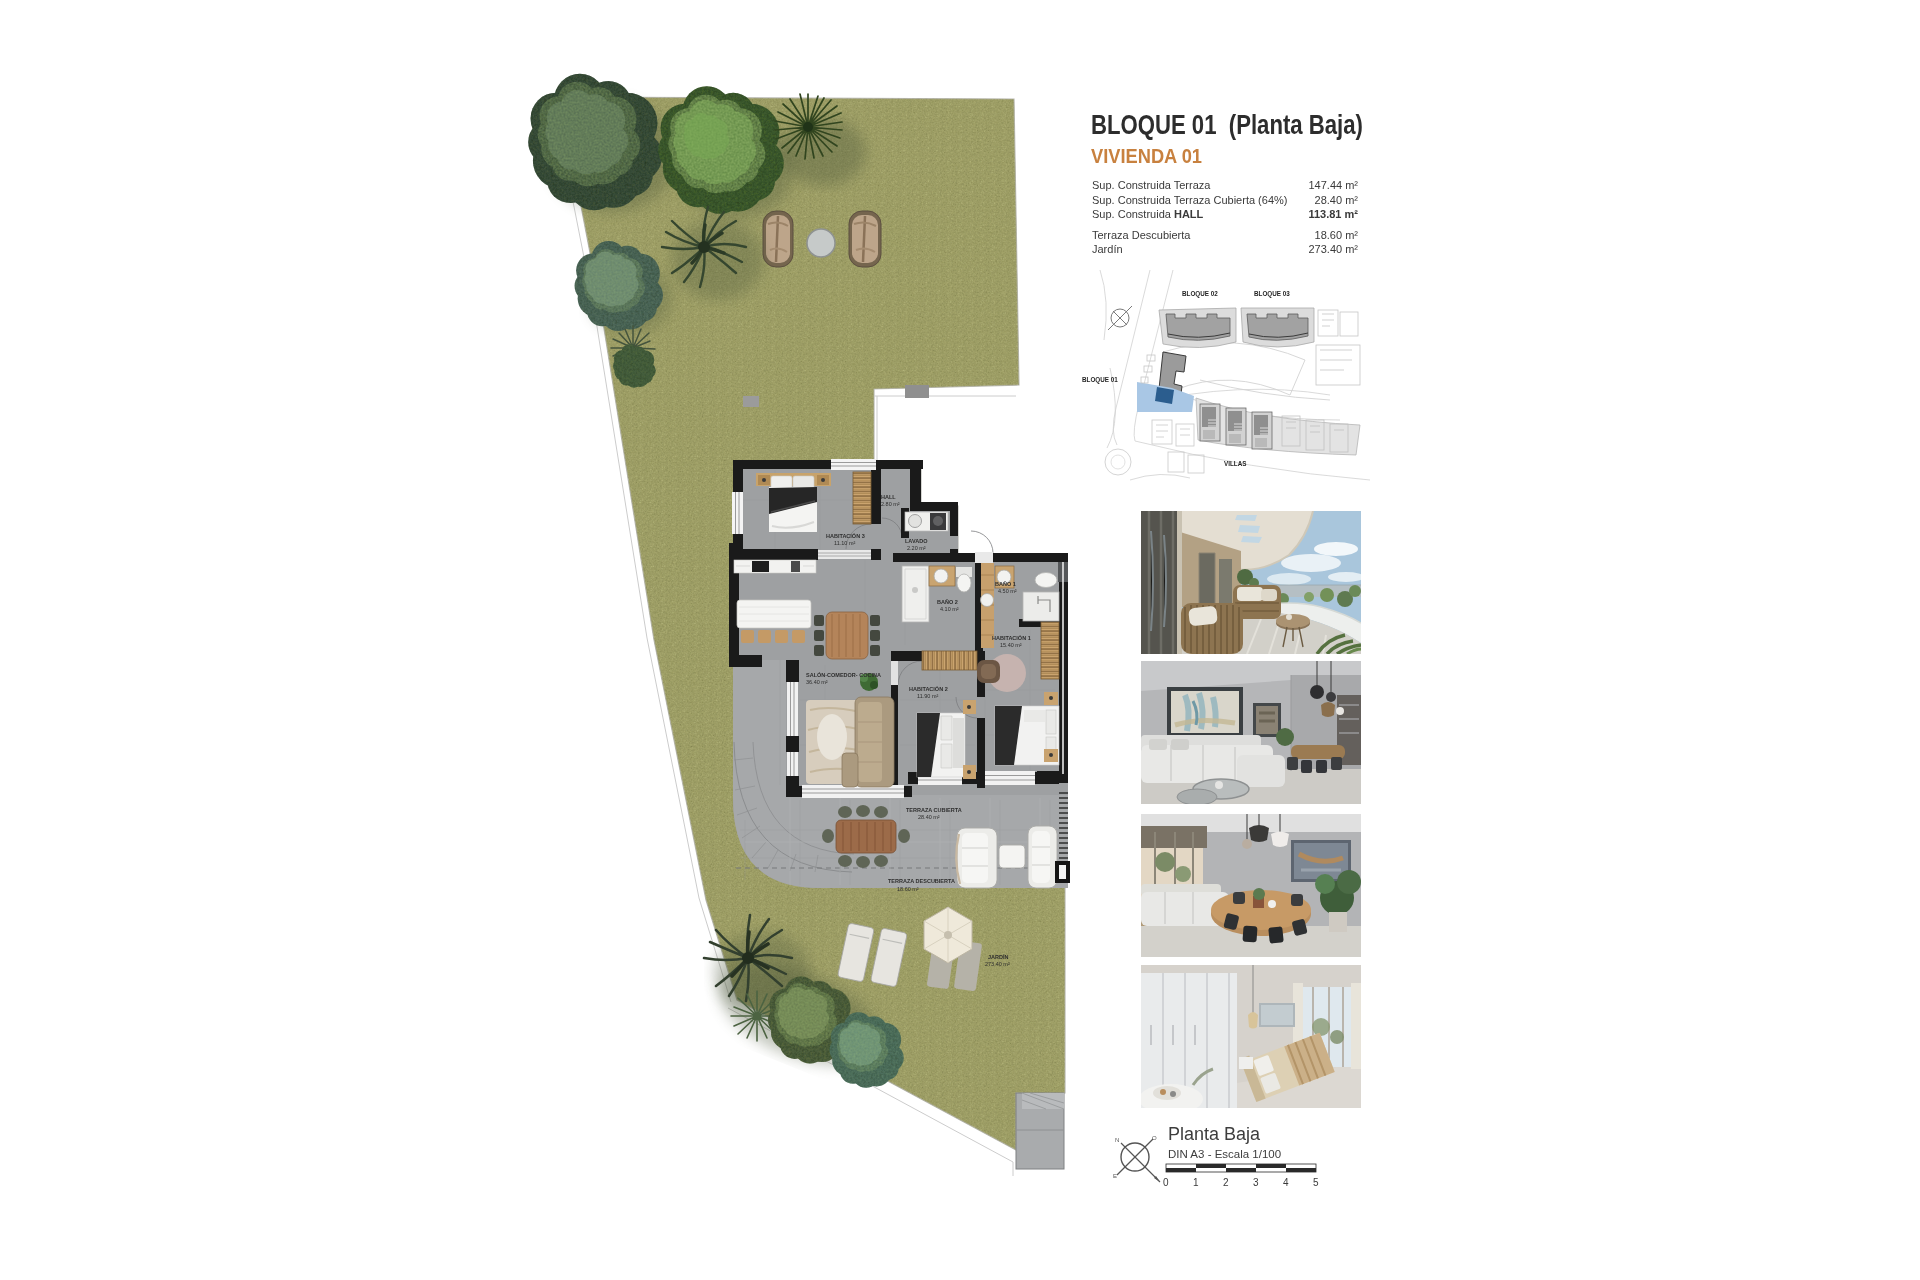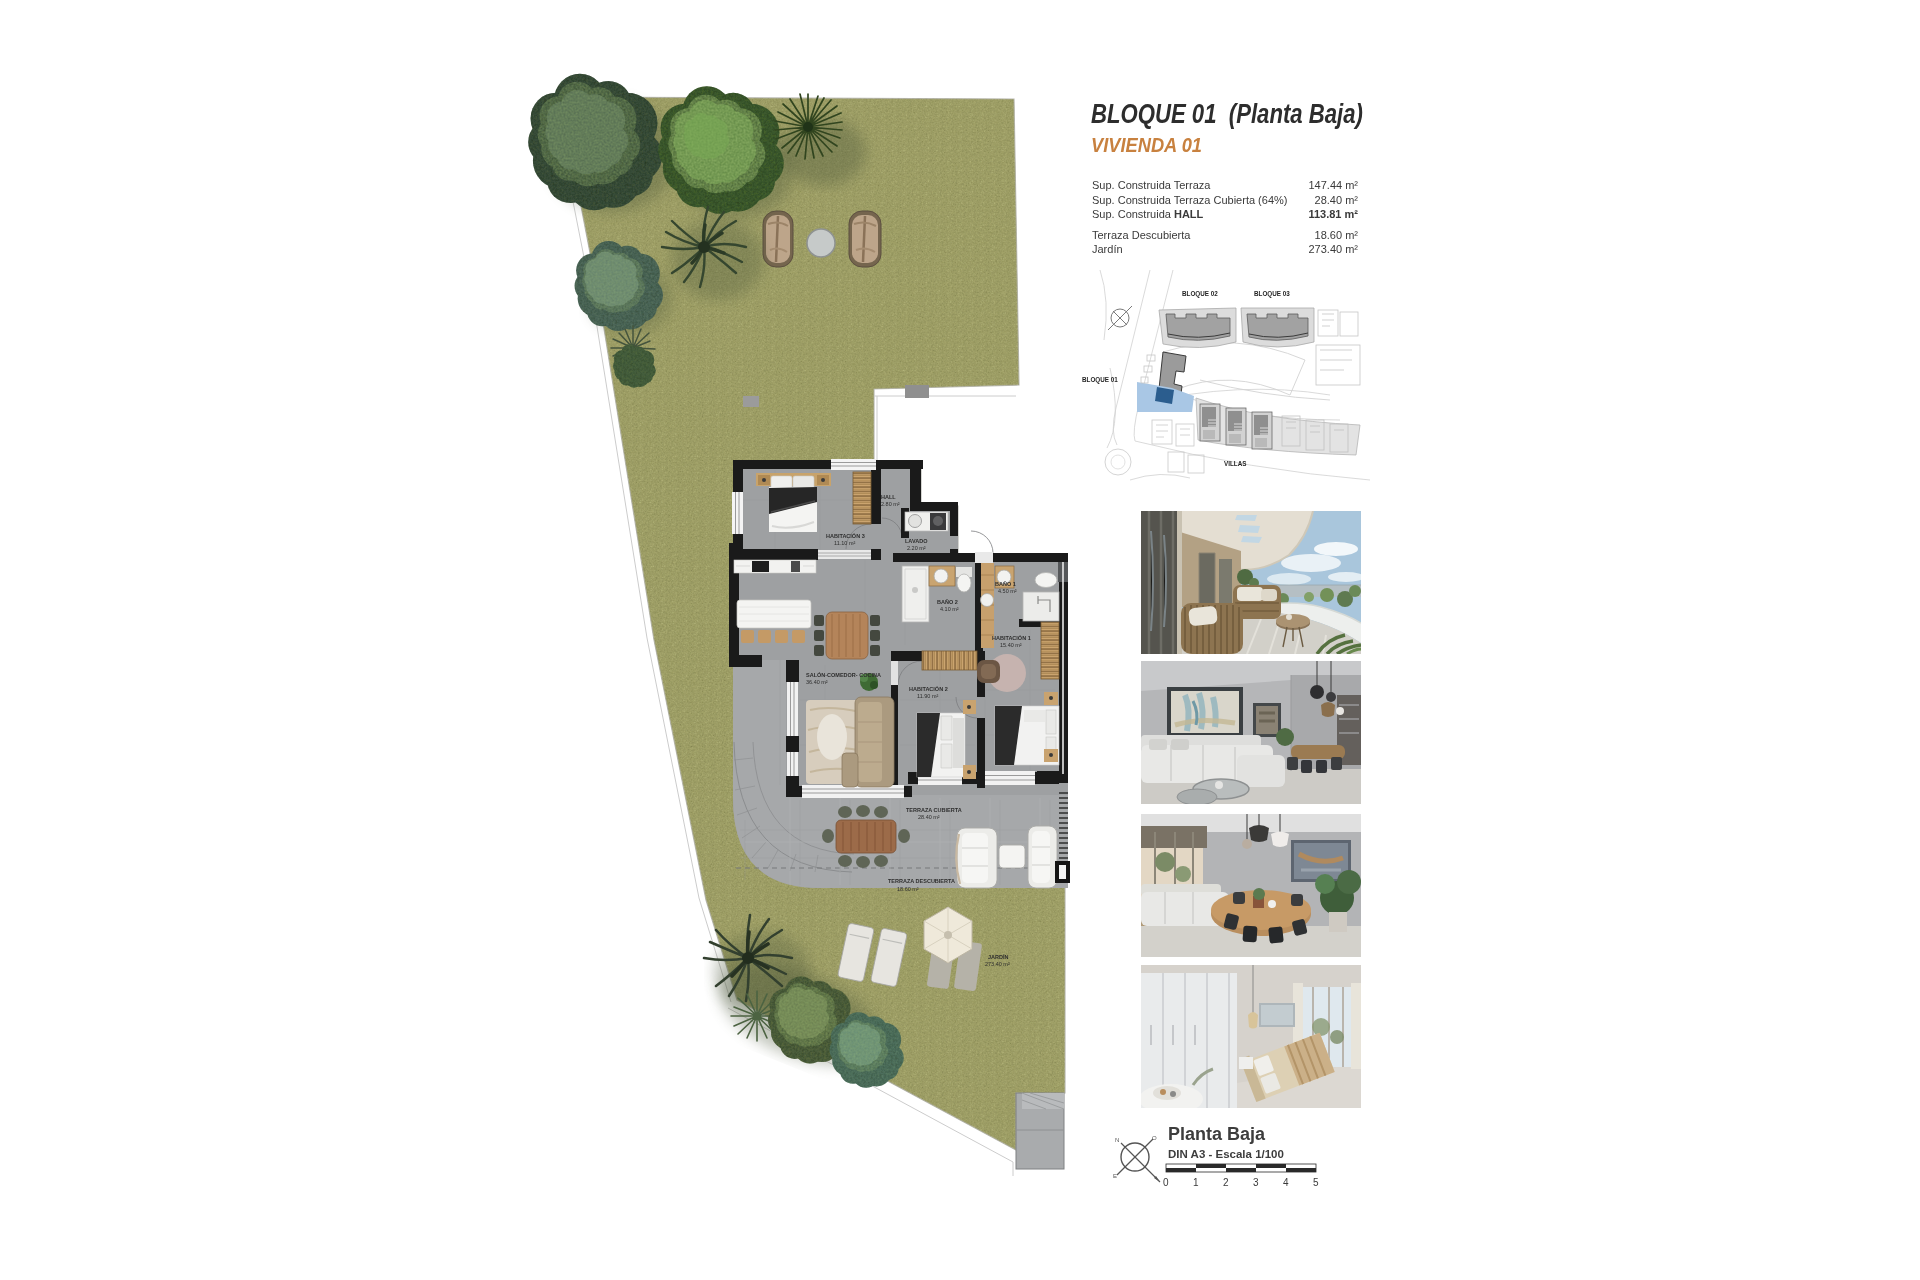--- a/index.html
+++ b/index.html
@@ -583,21 +583,21 @@
       </g>
 <g fill="#79a18c" opacity="0.55">
         <use href="#puff" transform="translate(860 1044) scale(1.5)"></use>
       </g>
 <g filter="url(#treegrainlight)" opacity="0.4">
         <use href="#puff" transform="translate(862 1046) scale(1.8)"></use>
       </g>
 </g>
 </svg>
 
-<div class="abs" style="left:1091px;top:99px;width:420px;font-style:italic;">
+<div class="abs" style="left:1091px;top:110px;width:420px;">
 
   <div style="font-size:27px;font-weight:800;color:#2d2d2d;transform:scaleX(0.82);transform-origin:left top;white-space:nowrap;">BLOQUE 01&nbsp;&nbsp;(Planta Baja)</div>
 
   <div style="font-size:21px;font-weight:800;color:#c8813f;margin-top:3px;transform:scaleX(0.87);transform-origin:left top;">VIVIENDA 01</div>
 </div>
 
 <div class="abs" style="left:1092px;top:178px;width:266px;font-size:11px;color:#3a3a3a;line-height:14.6px;">
 
   <div><span>Sup. Construida Terraza</span><span style="float:right">147.44 m²</span></div>
 
@@ -907,23 +907,23 @@
 
   <rect x="98" y="92" width="14" height="12" fill="#efefed"></rect>
 
   <ellipse cx="30" cy="134" rx="32" ry="15" fill="#f2f2f0"></ellipse>
   <ellipse cx="26" cy="128" rx="14" ry="7" fill="#e2e0da"></ellipse>
   <circle cx="22" cy="127" r="3" fill="#b98e5e"></circle>
   <circle cx="32" cy="129" r="3" fill="#8a8a88"></circle>
   <path d="M52,120 Q60,108 72,104" stroke="#9aa38e" stroke-width="3" fill="none"></path>
 </svg>
 
-<div class="abs" style="left:1168px;top:1124px;font-size:18px;color:#3d3d3d;font-weight:bold;">Planta Baja</div>
-
-<div class="abs" style="left:1168px;top:1148px;font-size:11.5px;color:#3d3d3d;font-weight:bold;">DIN A3 - Escala 1/100</div>
+<div class="abs" style="left:1168px;top:1124px;font-size:18px;color:#3d3d3d;">Planta Baja</div>
+
+<div class="abs" style="left:1168px;top:1148px;font-size:11.5px;color:#3d3d3d;">DIN A3 - Escala 1/100</div>
 
 <svg class="abs" style="left:1160px;top:1160px" width="180" height="32" viewBox="0 0 180 32">
   <g fill="#2a2a2a">
     <rect x="6" y="8" width="30" height="4"></rect>
     <rect x="66" y="8" width="30" height="4"></rect>
     <rect x="126" y="8" width="30" height="4"></rect>
     <rect x="36" y="4" width="30" height="4"></rect>
     <rect x="96" y="4" width="30" height="4"></rect>
   </g>
   <rect x="6" y="4" width="150" height="8" fill="none" stroke="#2a2a2a" stroke-width="0.8"></rect>

